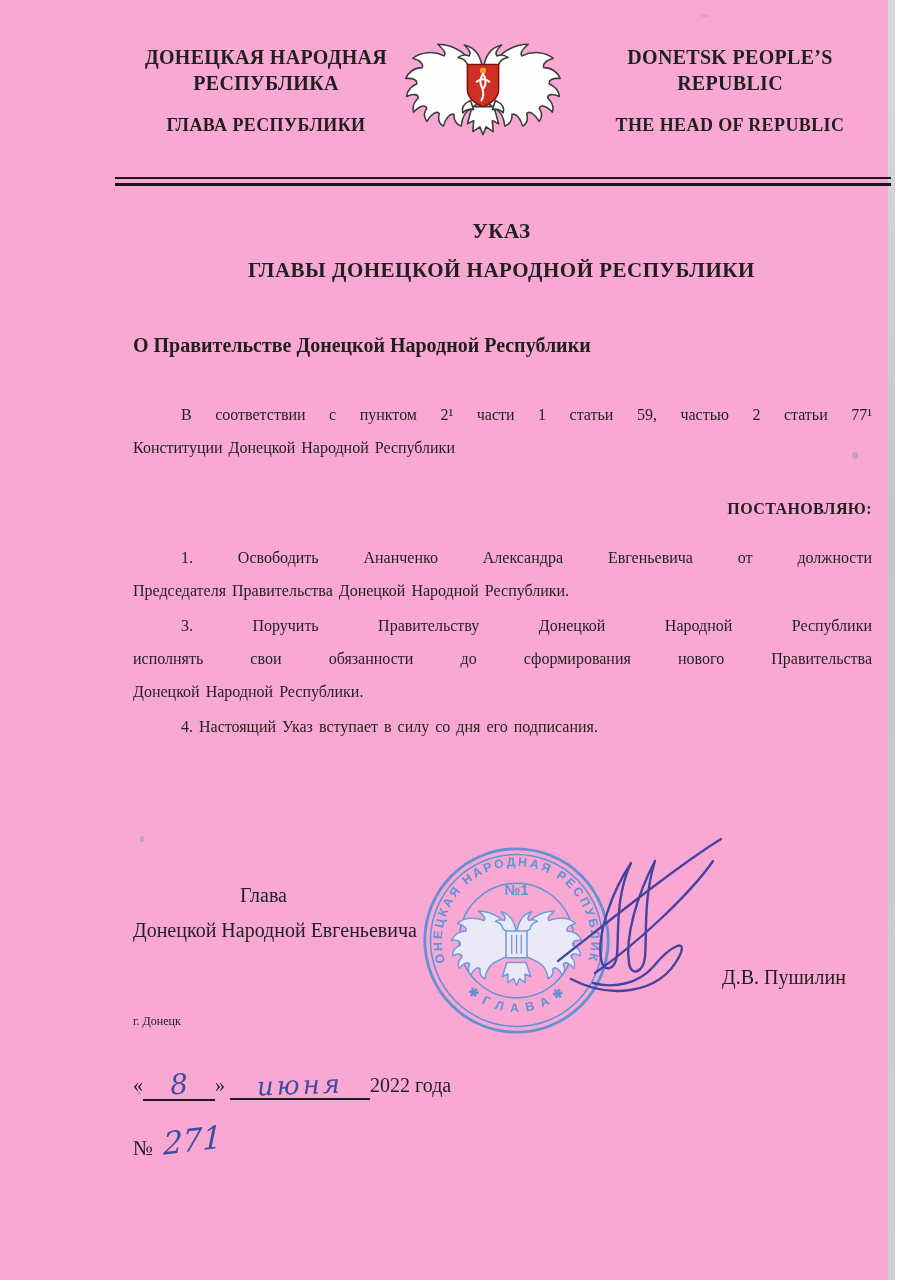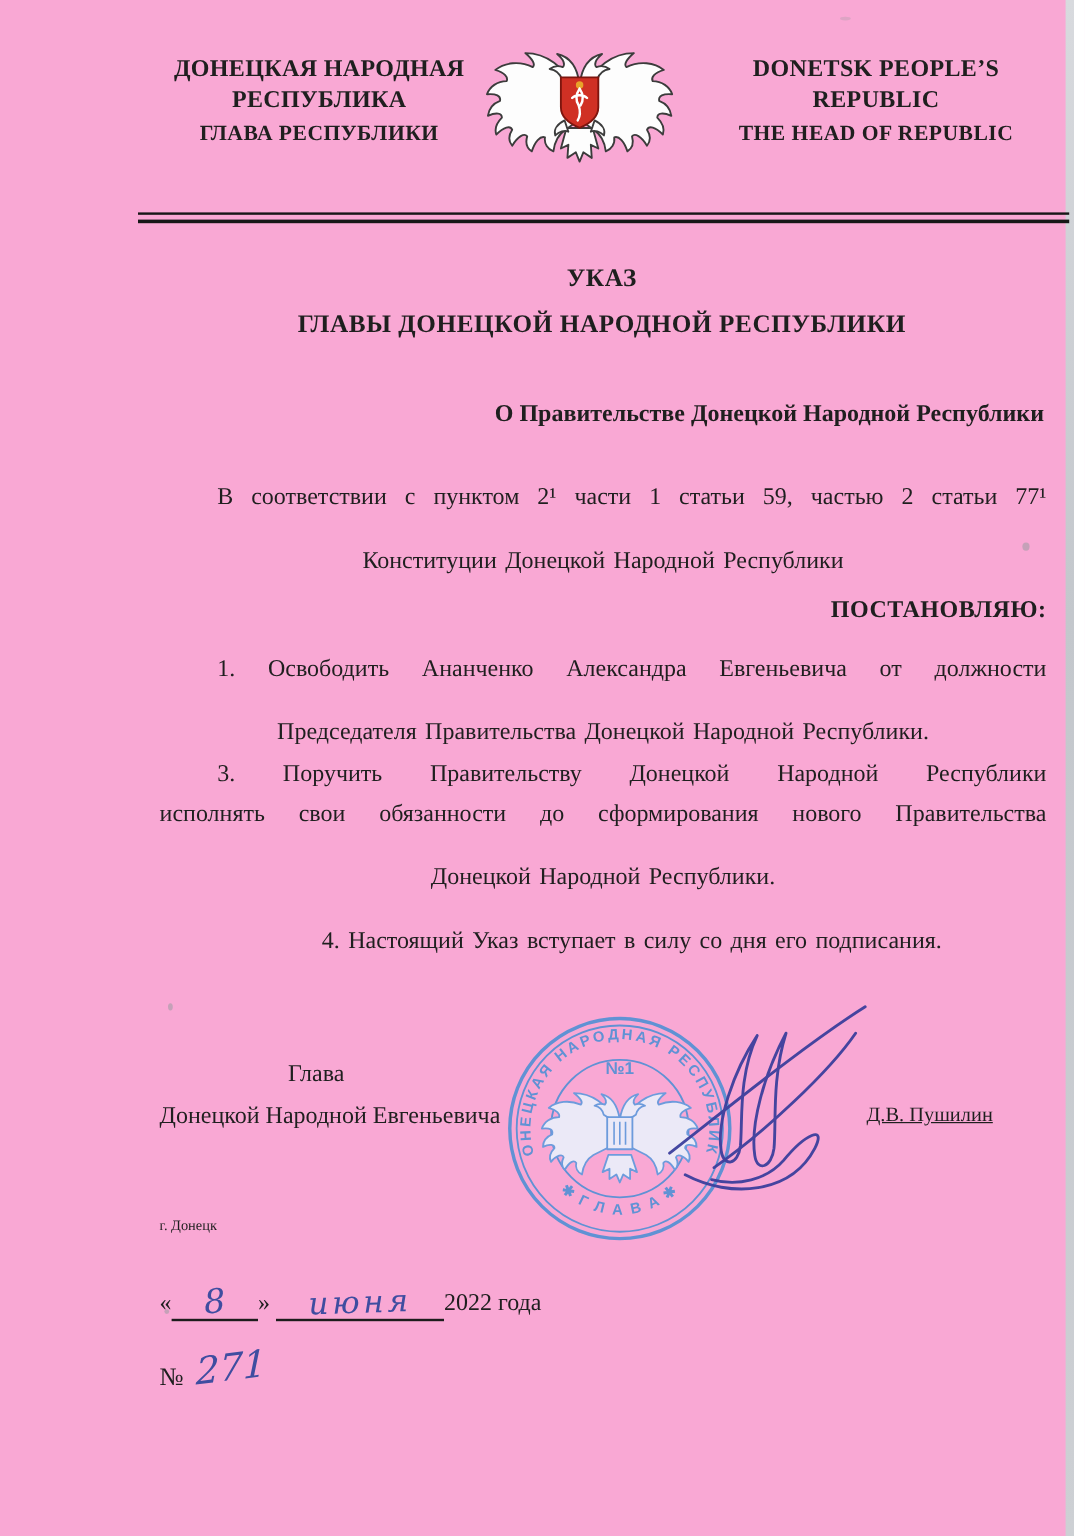--- a/index.html
+++ b/index.html
@@ -11,49 +11,49 @@
   
   .edge-right{position:absolute;right:0;top:0;width:7px;height:100%;
     background:linear-gradient(to bottom,#d8dade 0%,#c3c7cc 40%,#cdd0d4 100%);}
   .speck{position:absolute;background:#9a9aa0;border-radius:50%;opacity:.55;}
 
   
   .hdr-block{position:absolute;text-align:center;font-weight:bold;}
   .hdr-left{left:130px;top:44px;width:272px;}
   .hdr-right{left:588px;top:44px;width:284px;}
   .hdr-l1,.hdr-l2{font-size:20px;line-height:26px;letter-spacing:.3px;}
-  .hdr-l3{font-size:18px;line-height:22px;margin-top:4px;letter-spacing:.4px;}
+  .hdr-l3{font-size:18px;line-height:22px;margin-top:18px;letter-spacing:.4px;}
   .emblem{position:absolute;left:405px;top:24px;width:156px;height:120px;}
 
   .double-rule{position:absolute;left:115px;top:177px;width:776px;height:9px;
     border-top:2px solid #171717;border-bottom:3px solid #171717;box-sizing:border-box;}
 
   
   .title1{position:absolute;left:133px;top:219px;width:737px;text-align:center;
     font-weight:bold;font-size:21px;letter-spacing:.5px;}
   .title2{position:absolute;left:133px;top:258px;width:737px;text-align:center;
     font-weight:bold;font-size:21px;letter-spacing:.5px;}
-  .subject{position:absolute;left:133px;top:334px;width:737px;text-align:right;
+  .subject{position:absolute;left:133px;top:334px;width:737px;text-align:left;
     font-weight:bold;font-size:20px;}
 
-  .bodytext{position:absolute;left:133px;width:739px;font-size:20px;line-height:33px;
+  .bodytext{position:absolute;left:133px;width:739px;font-size:16px;line-height:33px;
     word-spacing:2px;}
   .preamble{top:398px;}
   .resolve{top:492px;font-weight:bold;letter-spacing:.4px;text-align:right;}
   .items{top:541px;}
   .jline{text-align:justify;text-align-last:justify;}
-  .lline{text-align:center;margin-top:20px;}
+  .lline{text-align:left;}
   .ind{text-indent:48px;}
   .gap-a{margin-bottom:2px;}
   .gap-b{margin-bottom:7px;}
 
   
   .sig-post1{position:absolute;left:240px;top:884px;font-size:20px;text-align:center;}
   .sig-post2{position:absolute;left:133px;top:919px;font-size:20px;}
-  .sig-name{position:absolute;left:722px;top:919px;font-size:17px;text-decoration:underline;}
+  .sig-name{position:absolute;left:722px;top:966px;font-size:20px;}
   .stamp{position:absolute;left:421px;top:845px;width:191px;height:191px;opacity:.88;}
   .autograph{position:absolute;left:543px;top:831px;width:200px;height:180px;opacity:.95;}
 
   .place{position:absolute;left:133px;top:1014px;font-size:12px;}
 
   .dateline{position:absolute;left:133px;top:1066px;font-size:20px;white-space:nowrap;}
   .uline{display:inline-block;border-bottom:2px solid #1c1c1c;text-align:center;vertical-align:baseline;}
   .u-day{width:72px;}
   .u-month{width:140px;}
   .pen{color:#3f4da0;font-style:italic;font-family:"DejaVu Serif",serif;}

